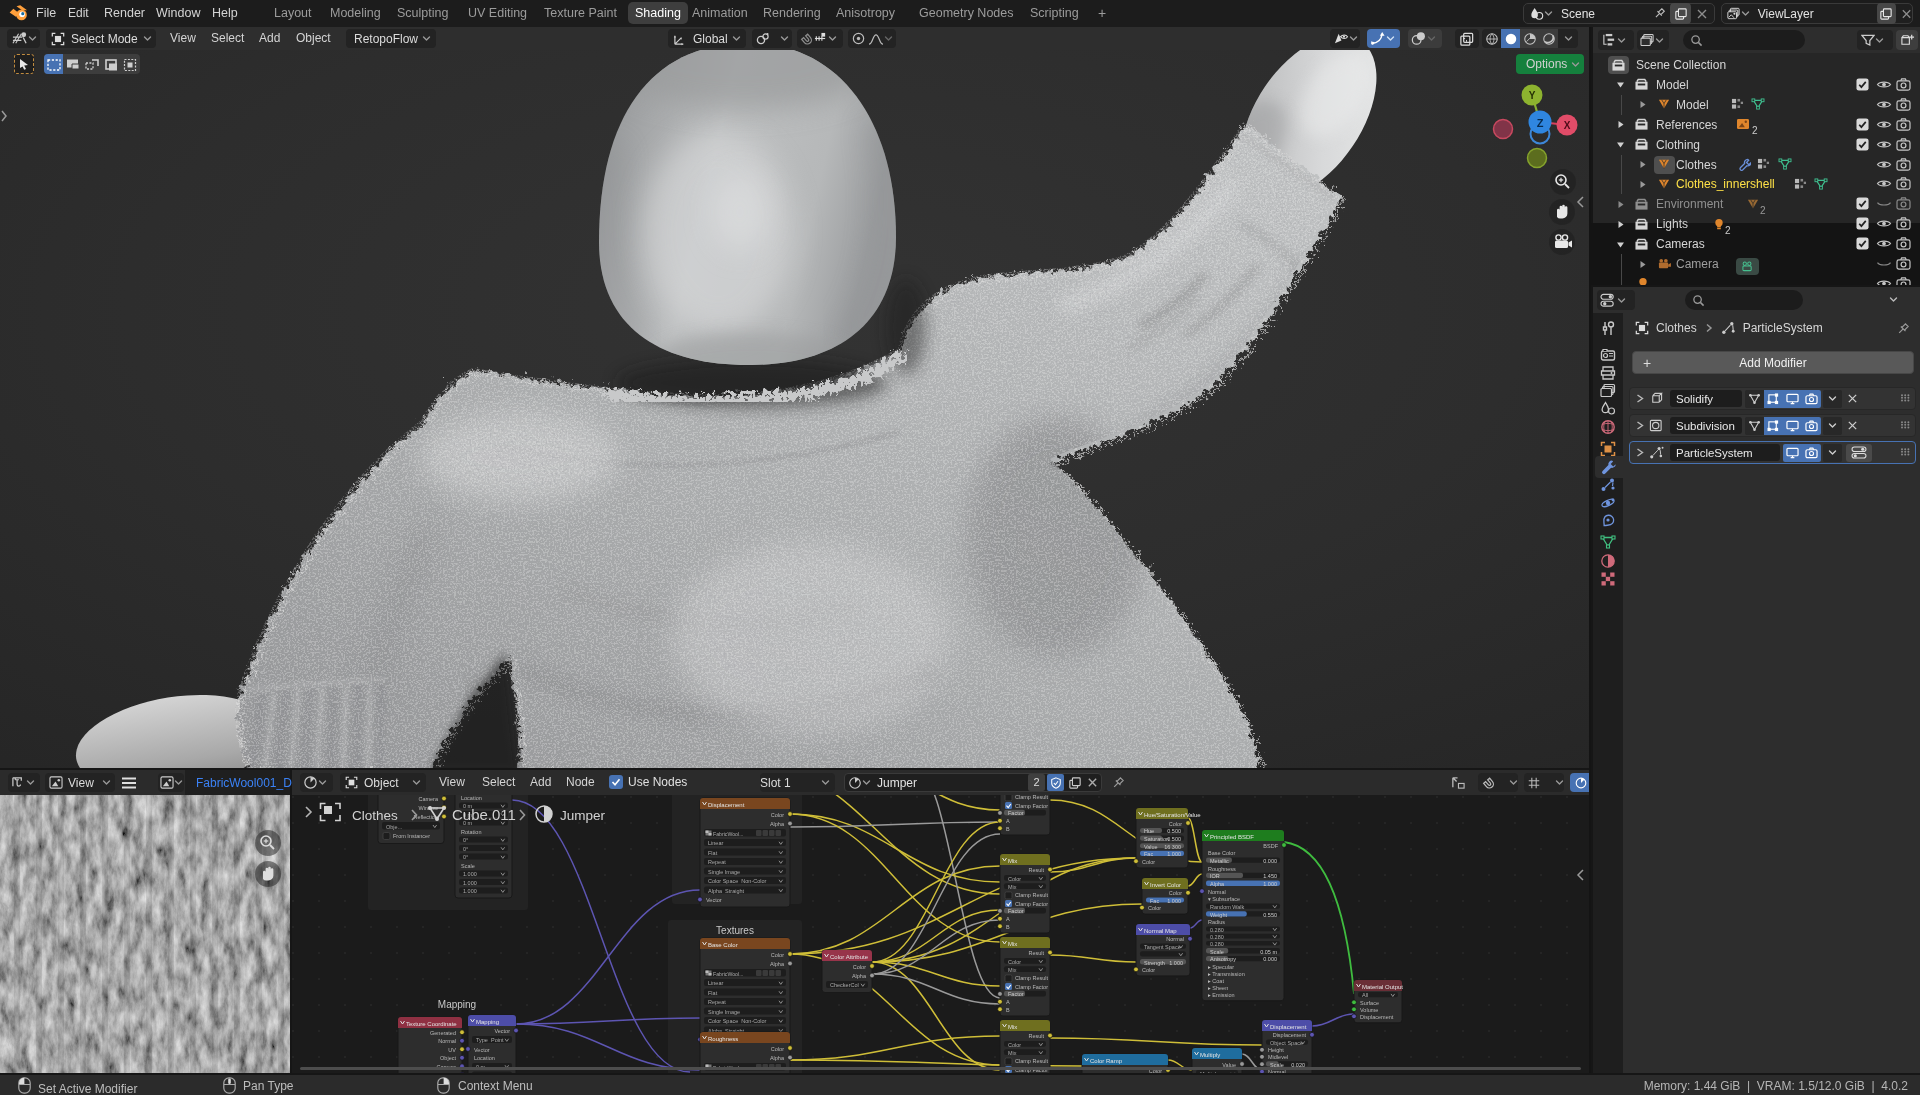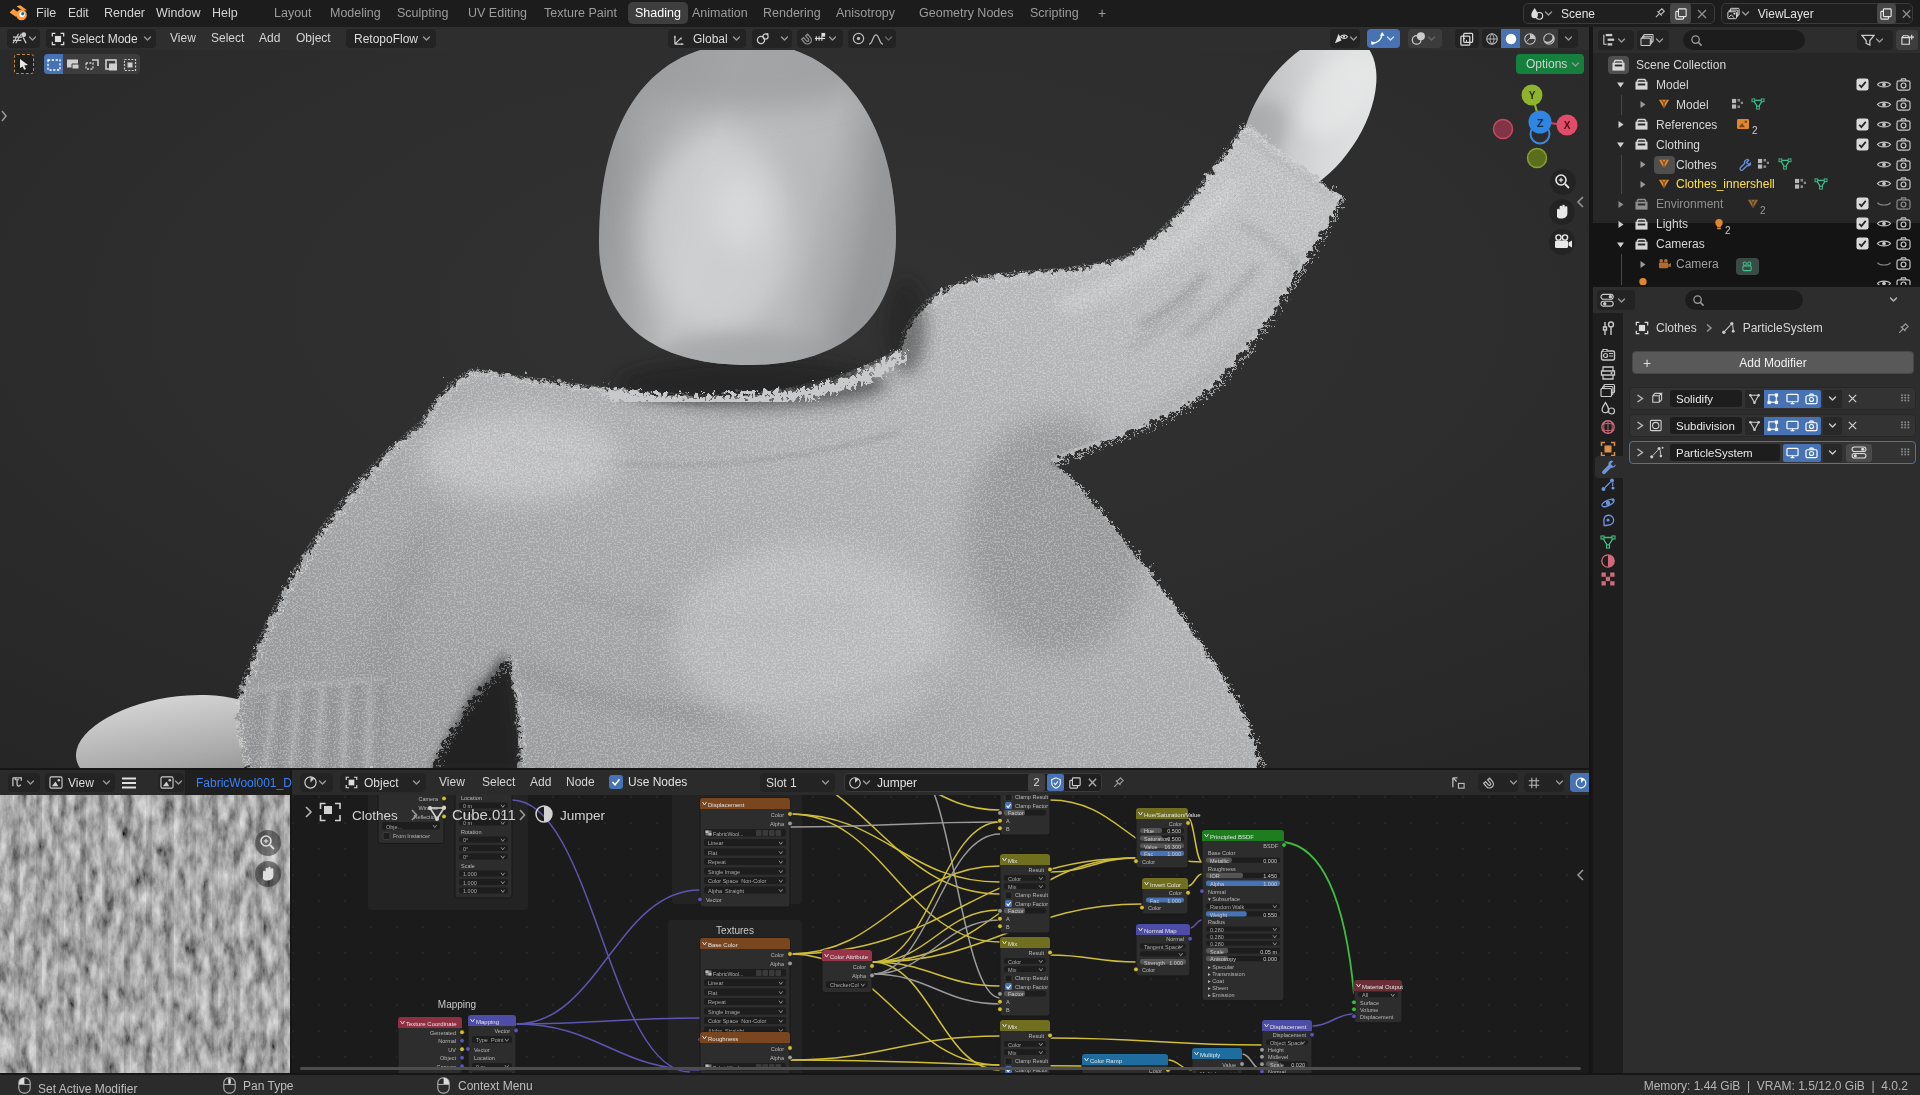--- a/index.html
+++ b/index.html
@@ -1103,21 +1103,21 @@
 <div class="abs menu" style="left:190px;top:5px">Select</div>
 <div class="abs menu" style="left:238px;top:5px">Add</div>
 <div class="abs menu" style="left:274px;top:5px">Node</div>
 <div class="abs" style="left:317px;top:5px;width:14px;height:14px;background:#4772b3;border-radius:3px">
           <svg width="14" height="14" viewBox="0 0 14 14">
             <path d="M3.5 7 l2.5 2.8 4.5 -5.6" fill="none" stroke="#fff" stroke-width="1.6"></path>
           </svg>
         </div>
 <div class="abs" style="left:336px;top:5px;color:#e0e0e0">Use Nodes</div>
 <div class="abs pill" style="left:468px;top:3px;width:75px;height:19px;">
-          <span style="margin-left:6px">Slot 1</span>
+          <span style="margin-left:0">Slot 1</span>
           <span style="flex:1"></span>
           <svg class="chev" width="9" height="9" viewBox="0 0 9 9">
             <path d="M1.5 3 4.5 6 7.5 3" fill="none" stroke="#999" stroke-width="1.4" stroke-linecap="round" stroke-linejoin="round"></path>
           </svg>
           <span style="width:5px"></span>
         </div>
 <div class="abs" style="left:552px;top:3px;width:258px;height:19px;background:#1f1f1f;border:1px solid #3a3a3a;border-radius:4px;display:flex;align-items:center">
 <svg width="14" height="14" style="margin-left:3px" viewBox="0 0 16 16">
             <circle cx="8" cy="8" r="6" fill="none" stroke="#ccc" stroke-width="1.3"></circle>
             <path d="M8 2 a6 6 0 0 1 4.2 1.8 L8 8 Z" fill="#ccc"></path>

